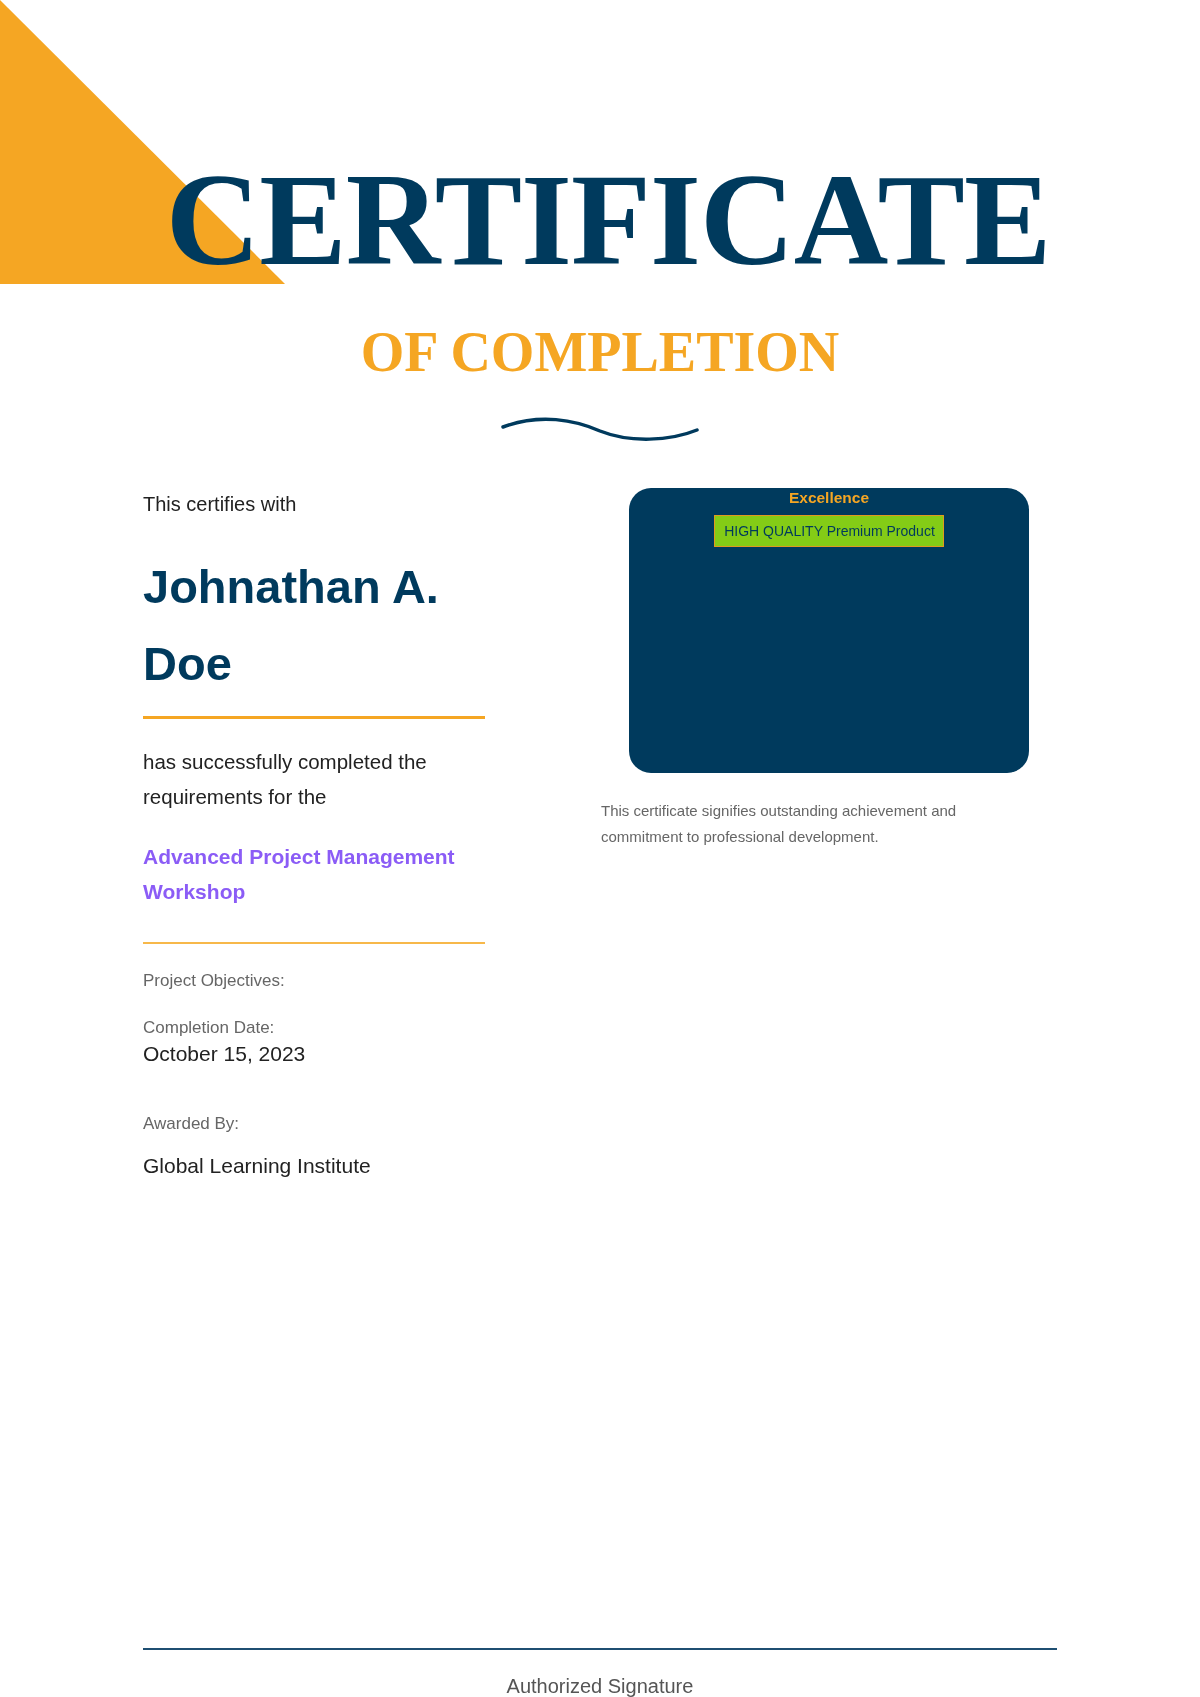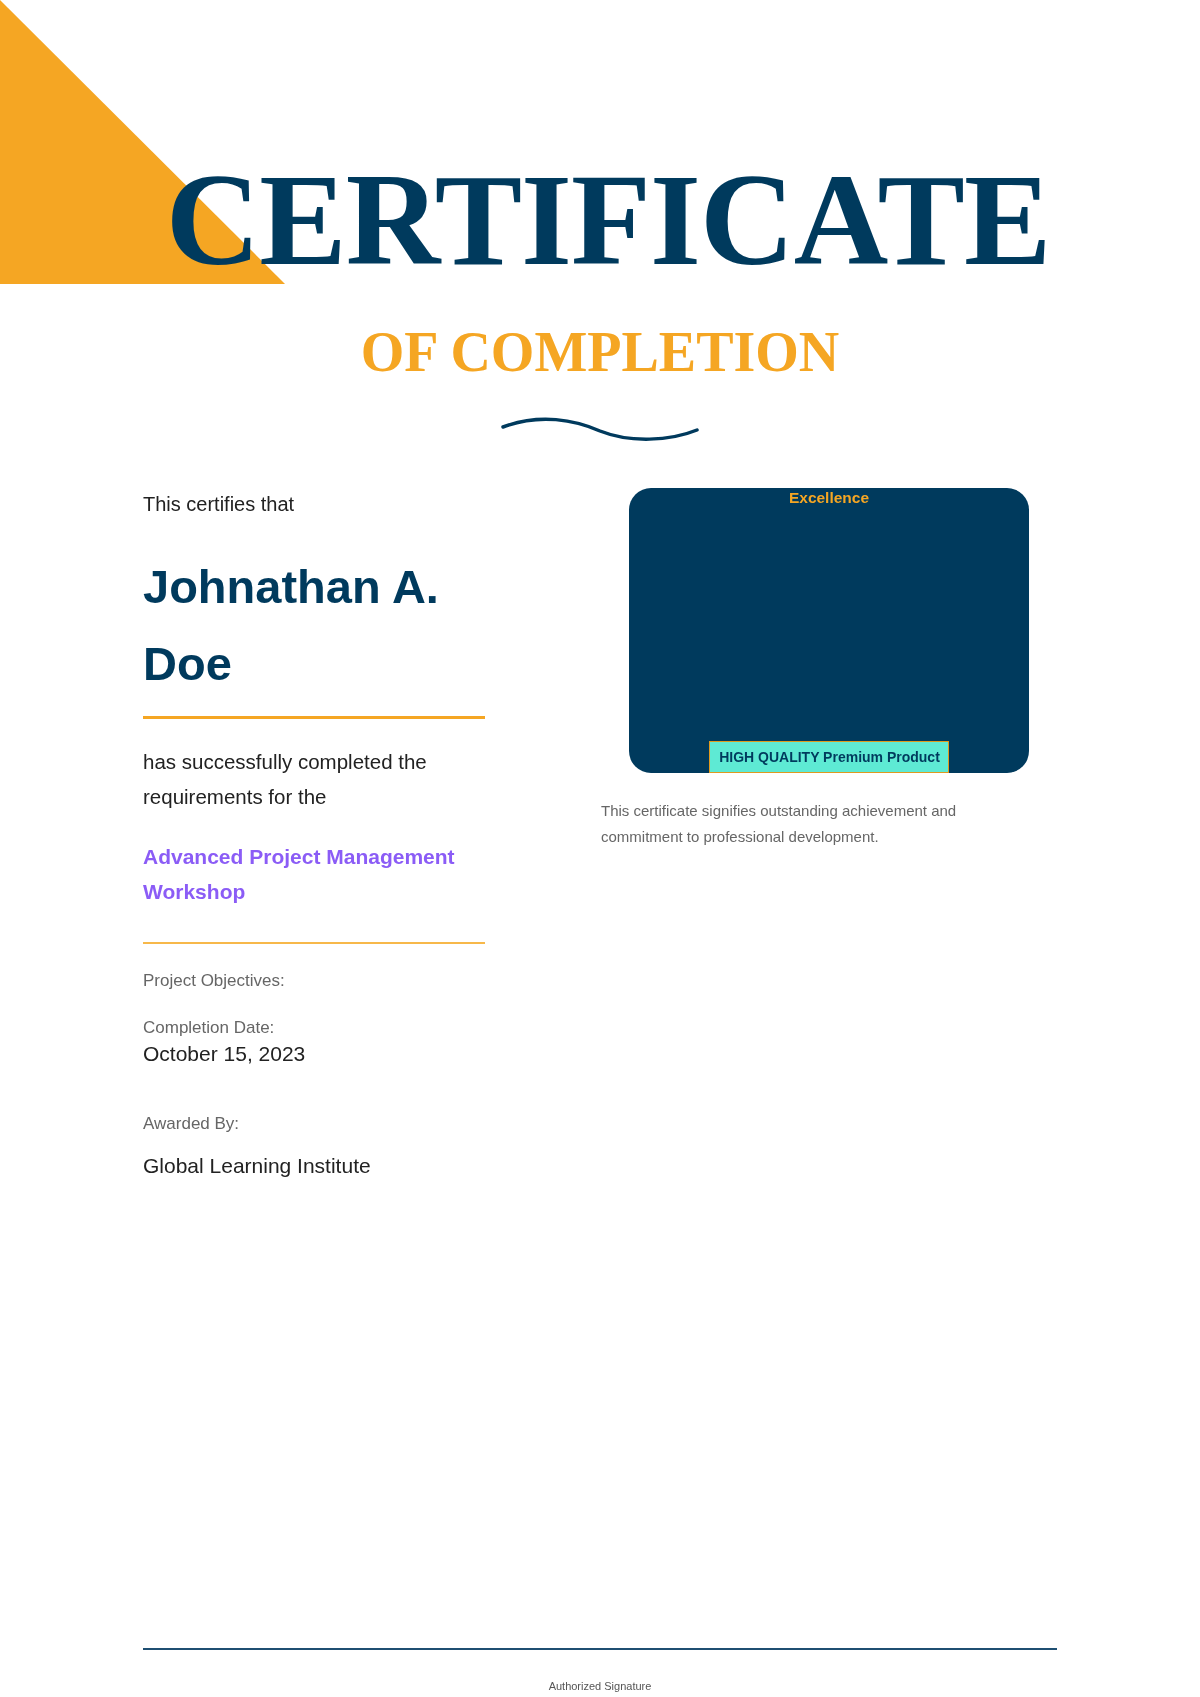--- a/index.html
+++ b/index.html
@@ -40,55 +40,55 @@
     .objectives { margin-top: 16px; font-size: 21px; line-height: 35.5px; color: #222; }
     .lbl-date { margin-top: 25px; }
     .value { font-size: 21px; line-height: 28px; color: #222; }
     .val-date { margin-top: 1px; }
     .lbl-award { margin-top: 45px; }
     .val-award { margin-top: 17px; }
 
     .badge-card {
       position: absolute; left: 629px; top: 488px; width: 400px; height: 285px;
       background: #003a5d; border-radius: 22px;
-      display: flex; flex-direction: column; align-items: center; justify-content: space-between;
+      display: flex; flex-direction: column; align-items: center; justify-content: flex-start;
     }
     .badge-title { font-size: 15.5px; font-weight: bold; color: #f5a623; line-height: 20px; }
     .badge-tag {
-      margin-top: 7px; background: #5eead4; color: #003a5d;
-      font-size: 14px; font-weight: bold; line-height: 20px; padding: 5px 8px 5px 9px;
+      margin-top: 7px; background: #84cc16; color: #003a5d;
+      font-size: 14px; font-weight: normal; line-height: 20px; padding: 5px 8px 5px 9px;
       border: 1px solid #e09a1f;
     }
     .badge-note {
       position: absolute; left: 601px; top: 798px; width: 410px;
       font-size: 15px; line-height: 26px; color: #666666;
     }
 
     .signature-line {
       position: absolute; left: 143px; top: 1648px; width: 914px; height: 2px; background: #1f4f72;
     }
     .signature-label {
       position: absolute; left: 0; top: 1675px; width: 1200px; text-align: center;
-      font-size: 11px; line-height: 22px; color: #555555;
+      font-size: 20px; line-height: 22px; color: #555555;
     }
   </style>
 </head>
 <body>
 
 <div class="corner-triangle"></div>
 
 <h1 class="title-main">CERTIFICATE</h1>
 <h2 class="title-sub">OF COMPLETION</h2>
 
 <svg class="squiggle" viewBox="0 0 200 30">
   <path d="M3 12 C 40 -2, 75 5, 100 16 C 130 28, 170 26, 197 15" fill="none" stroke="#003a5d" stroke-width="3.5" stroke-linecap="round"></path>
 </svg>
 
 <div class="left-col">
-  <div class="intro">This certifies that</div>
+  <div class="intro">This certifies with</div>
   <div class="recipient">Johnathan A. Doe</div>
   <div class="divider-strong"></div>
   <div class="body-text p1">has successfully completed the requirements for the</div>
   <div class="course">Advanced Project Management Workshop</div>
   <div class="divider-light"></div>
   <div class="label lbl-obj">Project Objectives:</div>
   <div class="label lbl-date">Completion Date:</div>
   <div class="value val-date">October 15, 2023</div>
   <div class="label lbl-award">Awarded By:</div>
   <div class="value val-award">Global Learning Institute</div>

